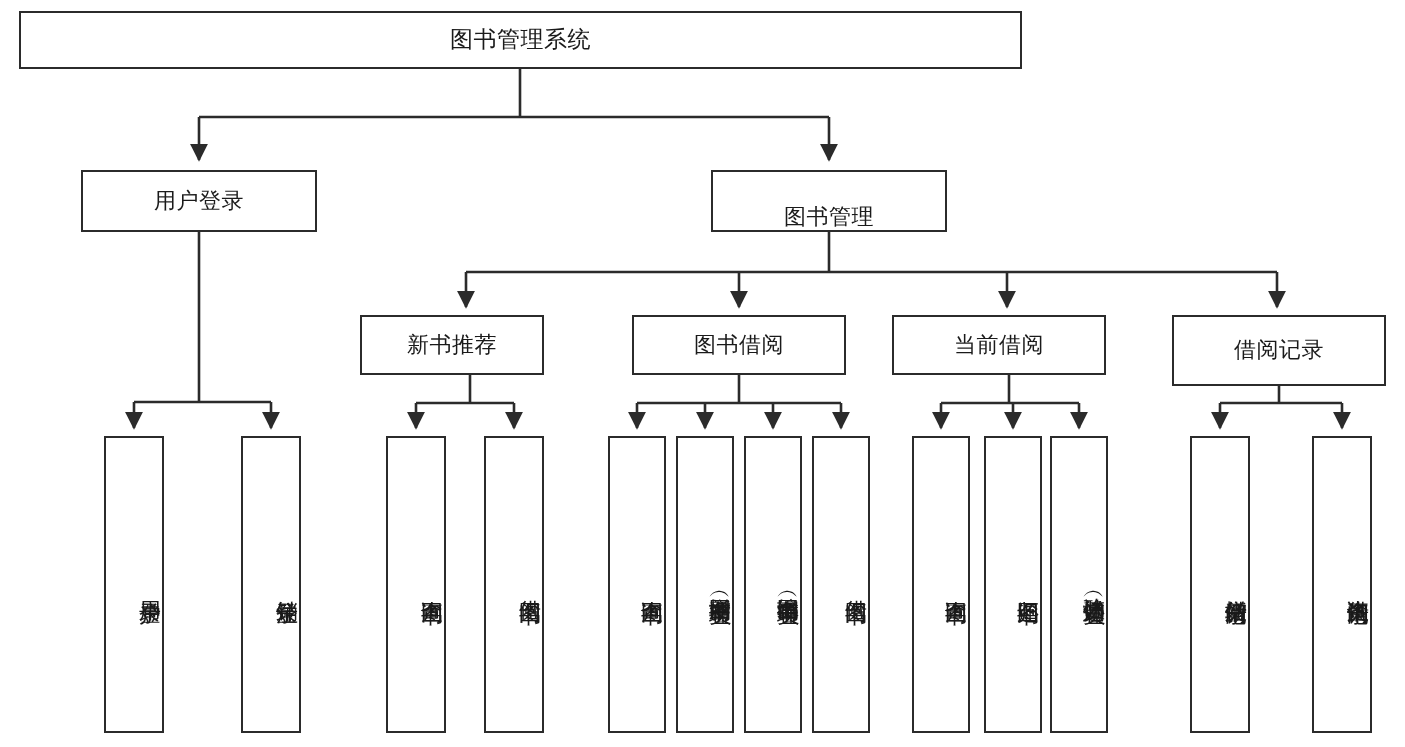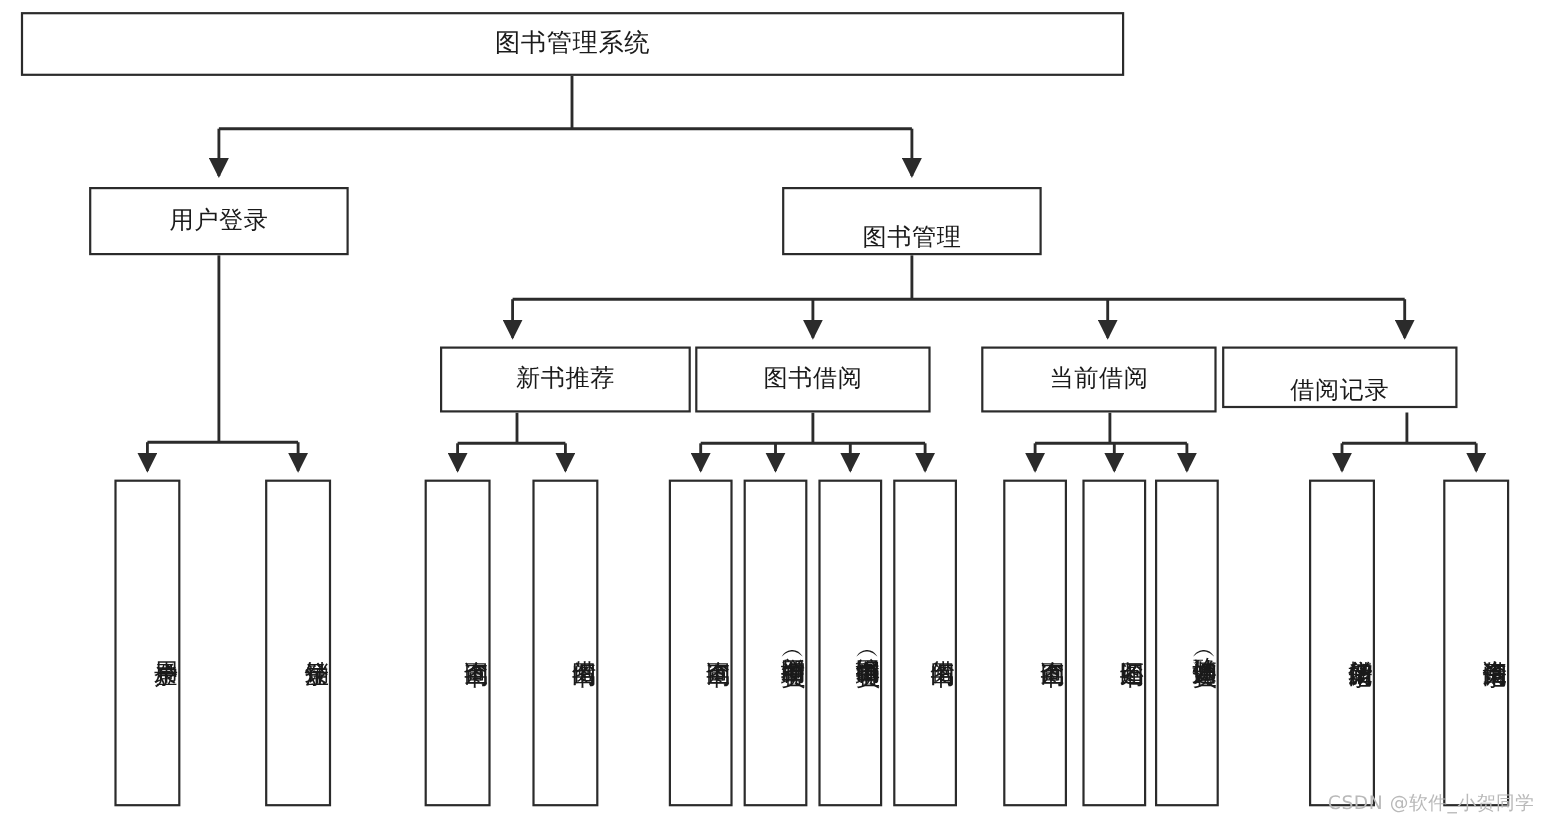--- a/index.html
+++ b/index.html
@@ -132,30 +132,30 @@
     <span>图书管理系统</span>
   </div>
 
   <div class="node node-h" style="left: 81px; top: 170px; width: 236px; height: 62px;">
     <span>用户登录</span>
   </div>
   <div class="node node-h" style="left: 711px; top: 170px; width: 236px; height: 62px; align-items: flex-end;">
     <span>图书管理</span>
   </div>
 
-  <div class="node node-h" style="left: 360px; top: 315px; width: 228px; height: 60px; margin-left: 40px;">
+  <div class="node node-h" style="left: 360px; top: 315px; width: 184px; height: 60px;">
     <span>新书推荐</span>
   </div>
   <div class="node node-h" style="left: 632px; top: 315px; width: 214px; height: 60px;">
     <span>图书借阅</span>
   </div>
   <div class="node node-h" style="left: 892px; top: 315px; width: 214px; height: 60px;">
     <span>当前借阅</span>
   </div>
-  <div class="node node-h" style="left: 1111px; top: 315px; width: 214px; height: 56px; align-items: flex-end;">
+  <div class="node node-h" style="left: 1172px; top: 315px; width: 214px; height: 71px;">
     <span>借阅记录</span>
   </div>
 
   <div class="node node-v" style="left: 104px; top: 436px; width: 60px; height: 297px;">
     <span class="vtext">用户登录</span>
   </div>
   <div class="node node-v" style="left: 241px; top: 436px; width: 60px; height: 297px;">
     <span class="vtext">注销登录</span>
   </div>
   <div class="node node-v" style="left: 386px; top: 436px; width: 60px; height: 297px;">
@@ -185,14 +185,13 @@
   <div class="node node-v" style="left: 1050px; top: 436px; width: 58px; height: 297px;">
     <span class="vtext">确认归还（管理员）</span>
   </div>
   <div class="node node-v" style="left: 1190px; top: 436px; width: 60px; height: 297px;">
     <span class="vtext">新增借阅记录</span>
   </div>
   <div class="node node-v" style="left: 1312px; top: 436px; width: 60px; height: 297px;">
     <span class="vtext">查询借阅记录</span>
   </div>
 
-  <div class="watermark">CSDN @软件_小贺同学</div>
 </div>
 
 </body></html>

